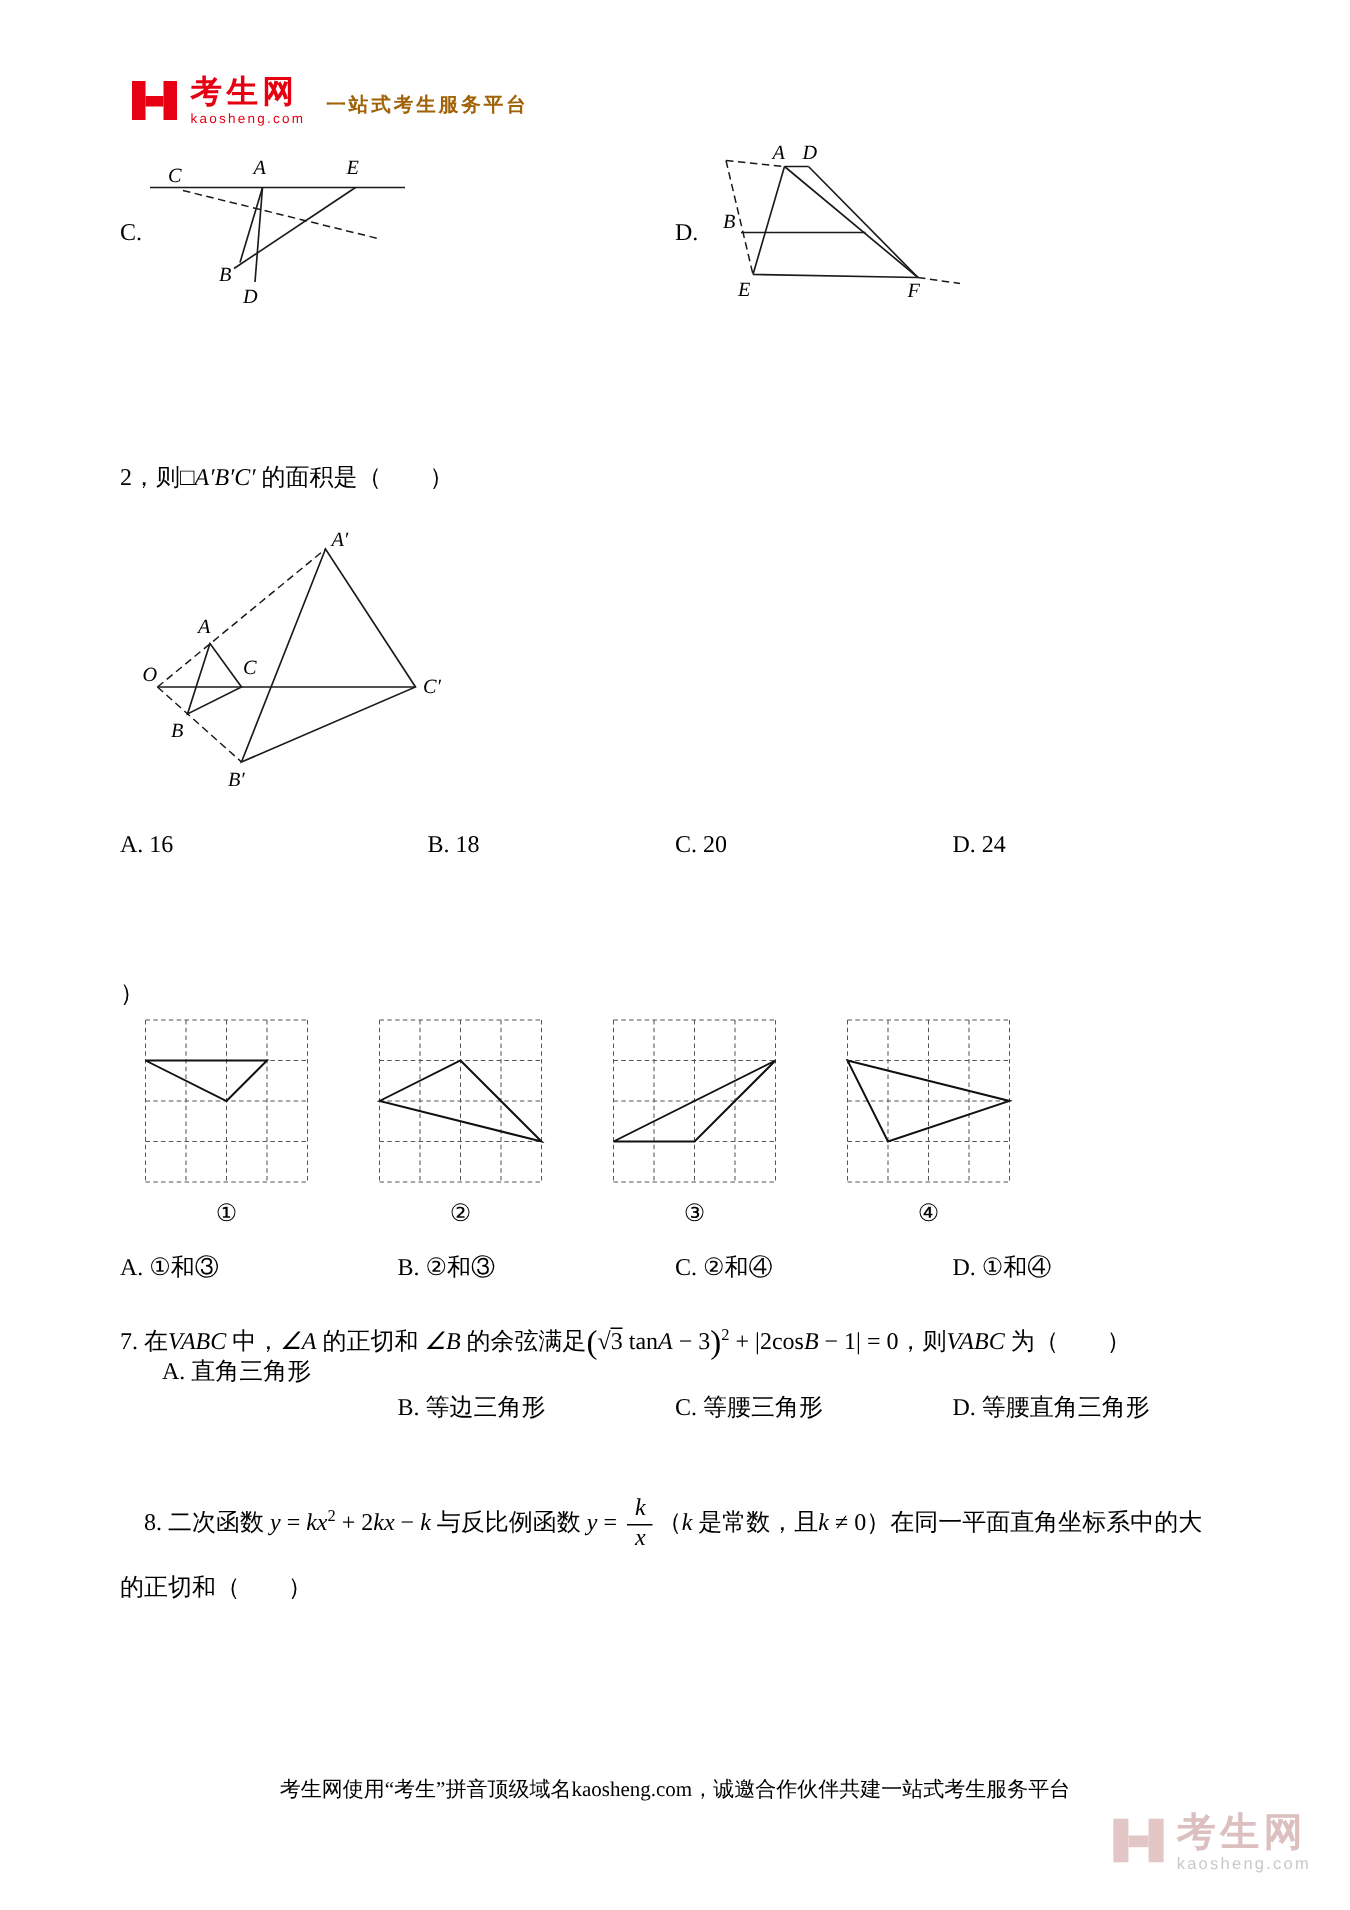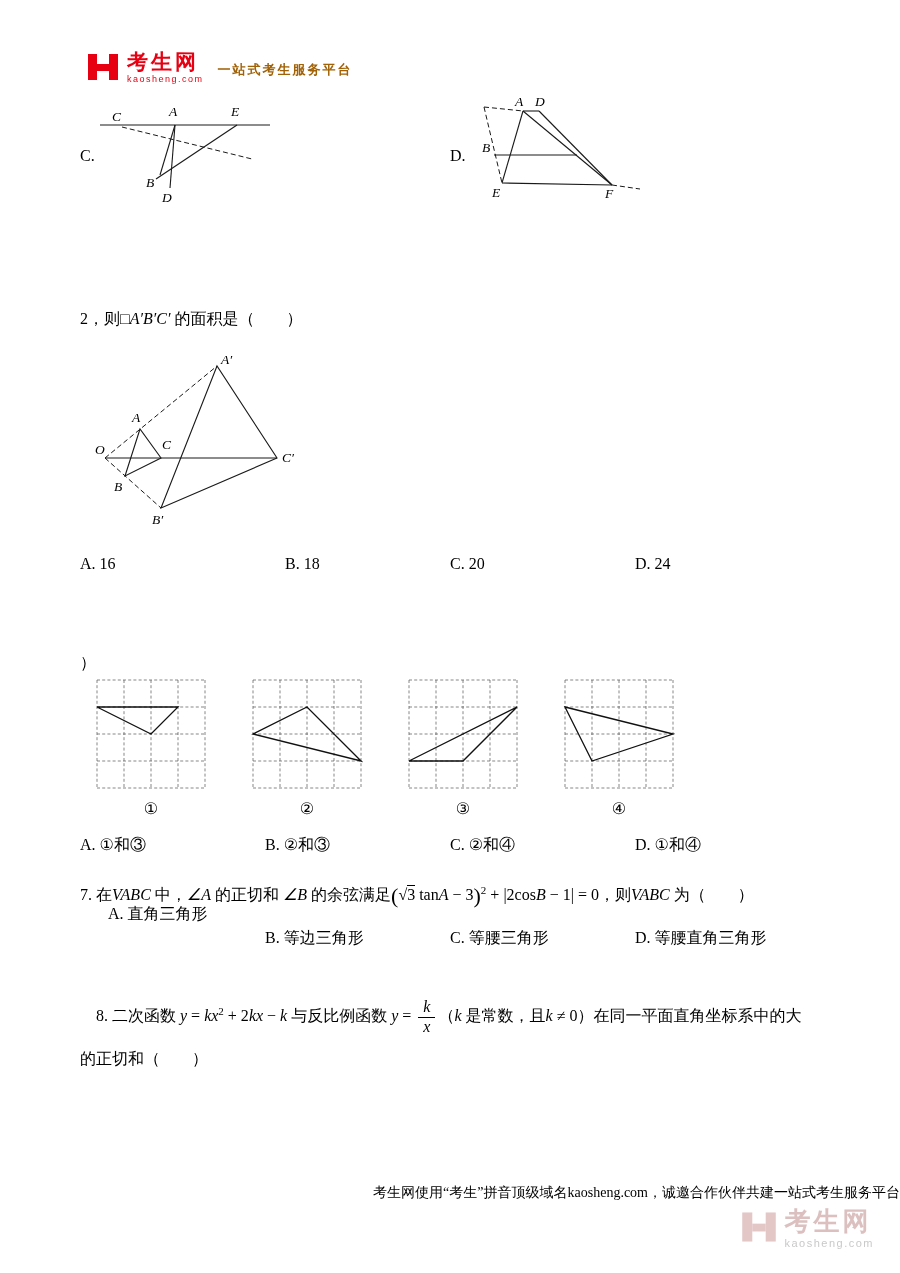--- a/index.html
+++ b/index.html
@@ -33,21 +33,21 @@
   .fig-label{position:absolute;font-size:16px;}
   svg text{font-size:13.5px;font-style:italic;font-family:"Liberation Serif",serif;fill:#000;}
   .solid{stroke:#1a1a1a;stroke-width:1.1;fill:none;}
   .dash{stroke:#1a1a1a;stroke-width:1;fill:none;stroke-dasharray:5 3;}
   .gridline{stroke:#555;stroke-width:0.7;stroke-dasharray:3 2.2;}
   .tri{stroke:#111;stroke-width:1.3;fill:none;}
   .grid-fig{position:absolute;top:678px;}
   .grid-label{position:absolute;top:799px;font-size:16px;transform:translateX(-50%);}
 
   
-  .footer-text{position:absolute;top:1184px;left:0;width:100%;text-align:right;font-size:14px;}
+  .footer-text{position:absolute;top:1184px;left:0;width:100%;text-align:center;font-size:14px;}
   .wm{position:absolute;top:1208px;right:26px;display:flex;align-items:flex-start;}
   .wm svg{width:38px;height:38px;display:block;}
   .wm-col{display:flex;flex-direction:column;margin-left:6px;line-height:1;}
   .wm-name{font-size:26px;font-weight:bold;color:#dcc0c0;letter-spacing:3px;
            font-family:"Liberation Sans",sans-serif;}
   .wm-domain{font-size:11px;color:#c9c9c9;letter-spacing:1.5px;margin-top:4px;
              font-family:"Liberation Sans",sans-serif;}
 </style>
 </head>
 <body>

